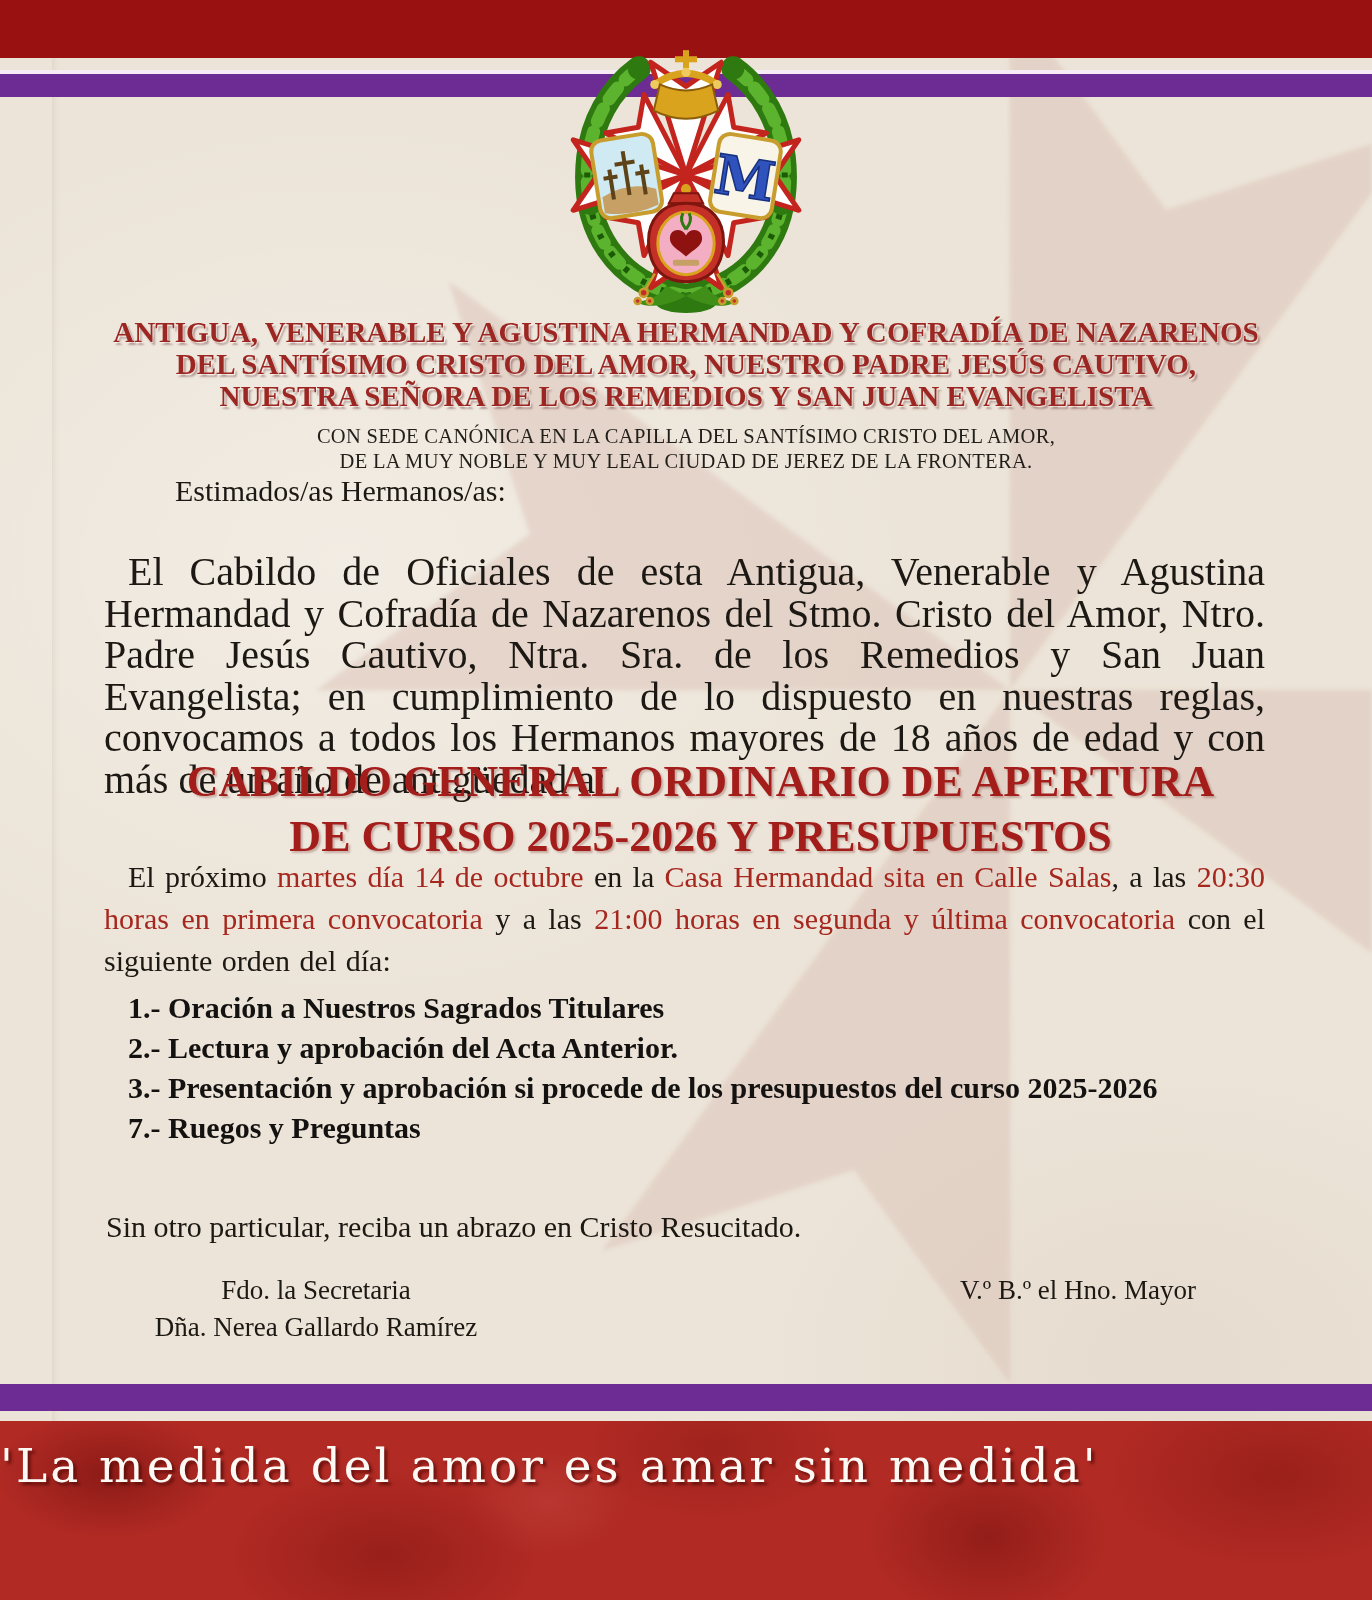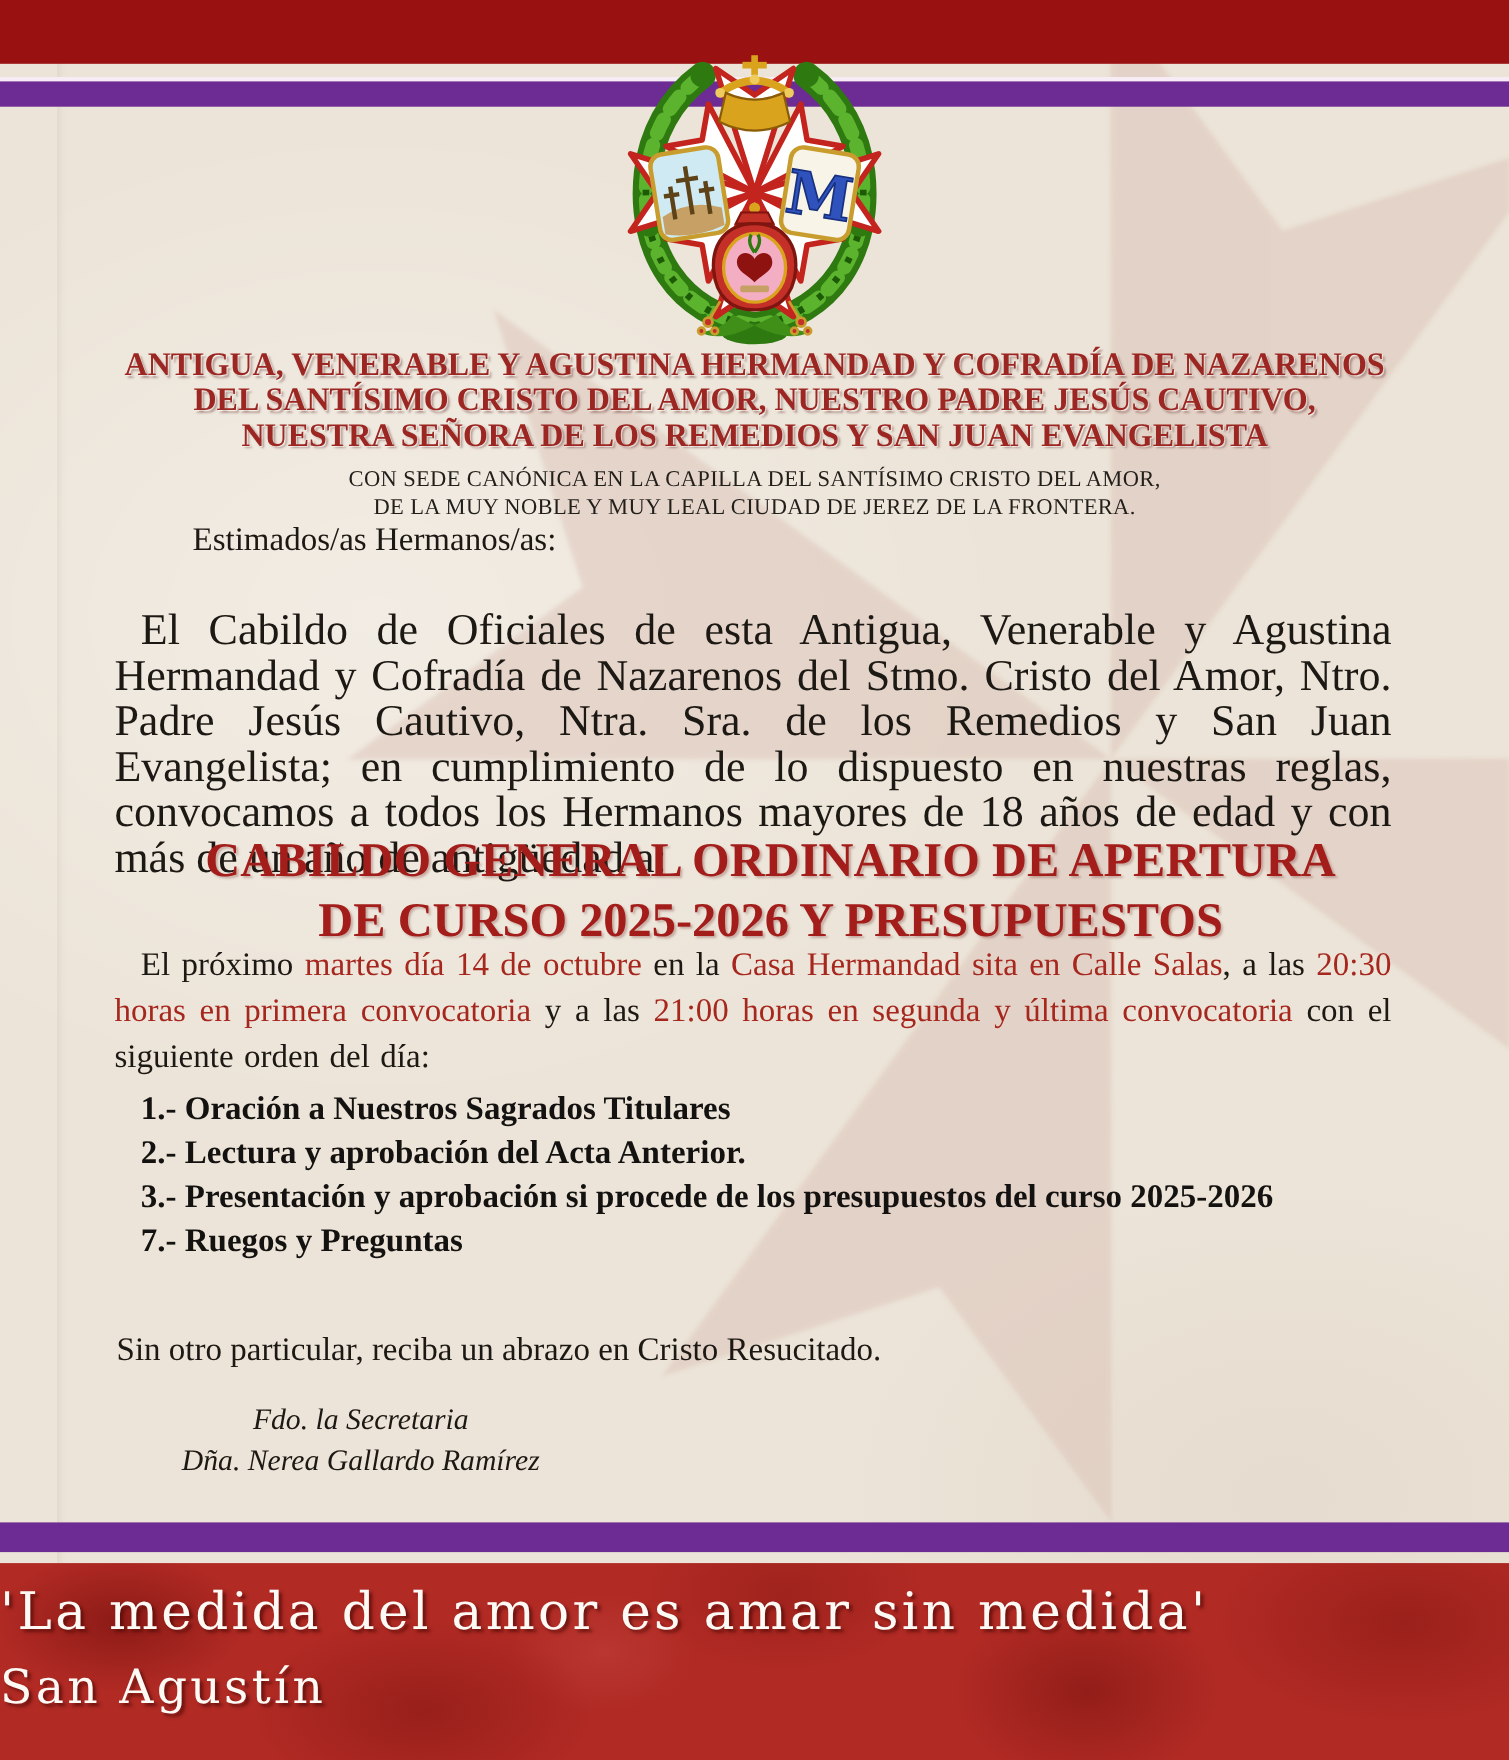--- a/index.html
+++ b/index.html
@@ -40,21 +40,21 @@
   .event-title{top:754px;left:0;right:0;text-align:center;color:#a31d1b;font-weight:bold;font-size:44px;line-height:55px;
     text-shadow:2px 2px 2px rgba(110,40,34,.30);padding-left:29px;}
   .event-title .line{display:block;white-space:nowrap;}
   .details{top:856px;left:104px;right:107px;font-size:30px;line-height:42px;text-align:justify;text-indent:24px;word-spacing:2px;}
   .details .seg.red, .red{color:#a6271e;}
   .agenda{top:988px;left:112px;right:30px;font-weight:bold;font-size:30px;line-height:40px;color:#141210;margin-left:16px;}
   .agenda .agenda-item{display:block;white-space:nowrap;}
   .closing{top:1206px;left:106px;right:107px;font-size:30px;line-height:42px;}
   .signatures{top:1272px;left:0;right:0;height:90px;font-size:27px;line-height:37px;}
   .sig-col{position:absolute;text-align:center;width:500px;}
-  .sig-left{left:78px;font-style:italic;}
+  .sig-left{left:66px;}
   .sig-right{left:828px;}
   .sig-role,.sig-name{display:block;}
   .quote{position:relative;text-align:left;color:#fdfaf5;font-family:"DejaVu Serif",serif;}
   .quote-main{margin-top:14px;font-size:47px;line-height:62px;letter-spacing:3px;
     text-shadow:3px 3px 3px rgba(80,8,6,.70);white-space:nowrap;}
   .quote-author{margin-top:8px;font-size:43px;line-height:58px;letter-spacing:3px;
     text-shadow:3px 3px 3px rgba(80,8,6,.70);}
 </style>
 </head>
 <body>
@@ -178,23 +178,23 @@
     </div>
 
   <div class="sec closing">Sin otro particular, reciba un abrazo en Cristo Resucitado.</div>
 
   <div class="sec signatures">
     <div class="sig-col sig-left">
       <span class="sig-role">Fdo. la Secretaria</span>
       <span class="sig-name">Dña. Nerea Gallardo Ramírez</span>
     </div>
     <div class="sig-col sig-right">
+      <span class="sig-role">V.º B.º el Hno. Mayor</span>
     </div>
   </div>
 
   <div class="band-bottom">
     <div class="quote">
       <div class="quote-main">'La medida del amor es amar sin medida'</div>
-      <div class="quote-author">San Agustín</div>
     </div>
   </div>
 
 </div>
 
 </body></html>

